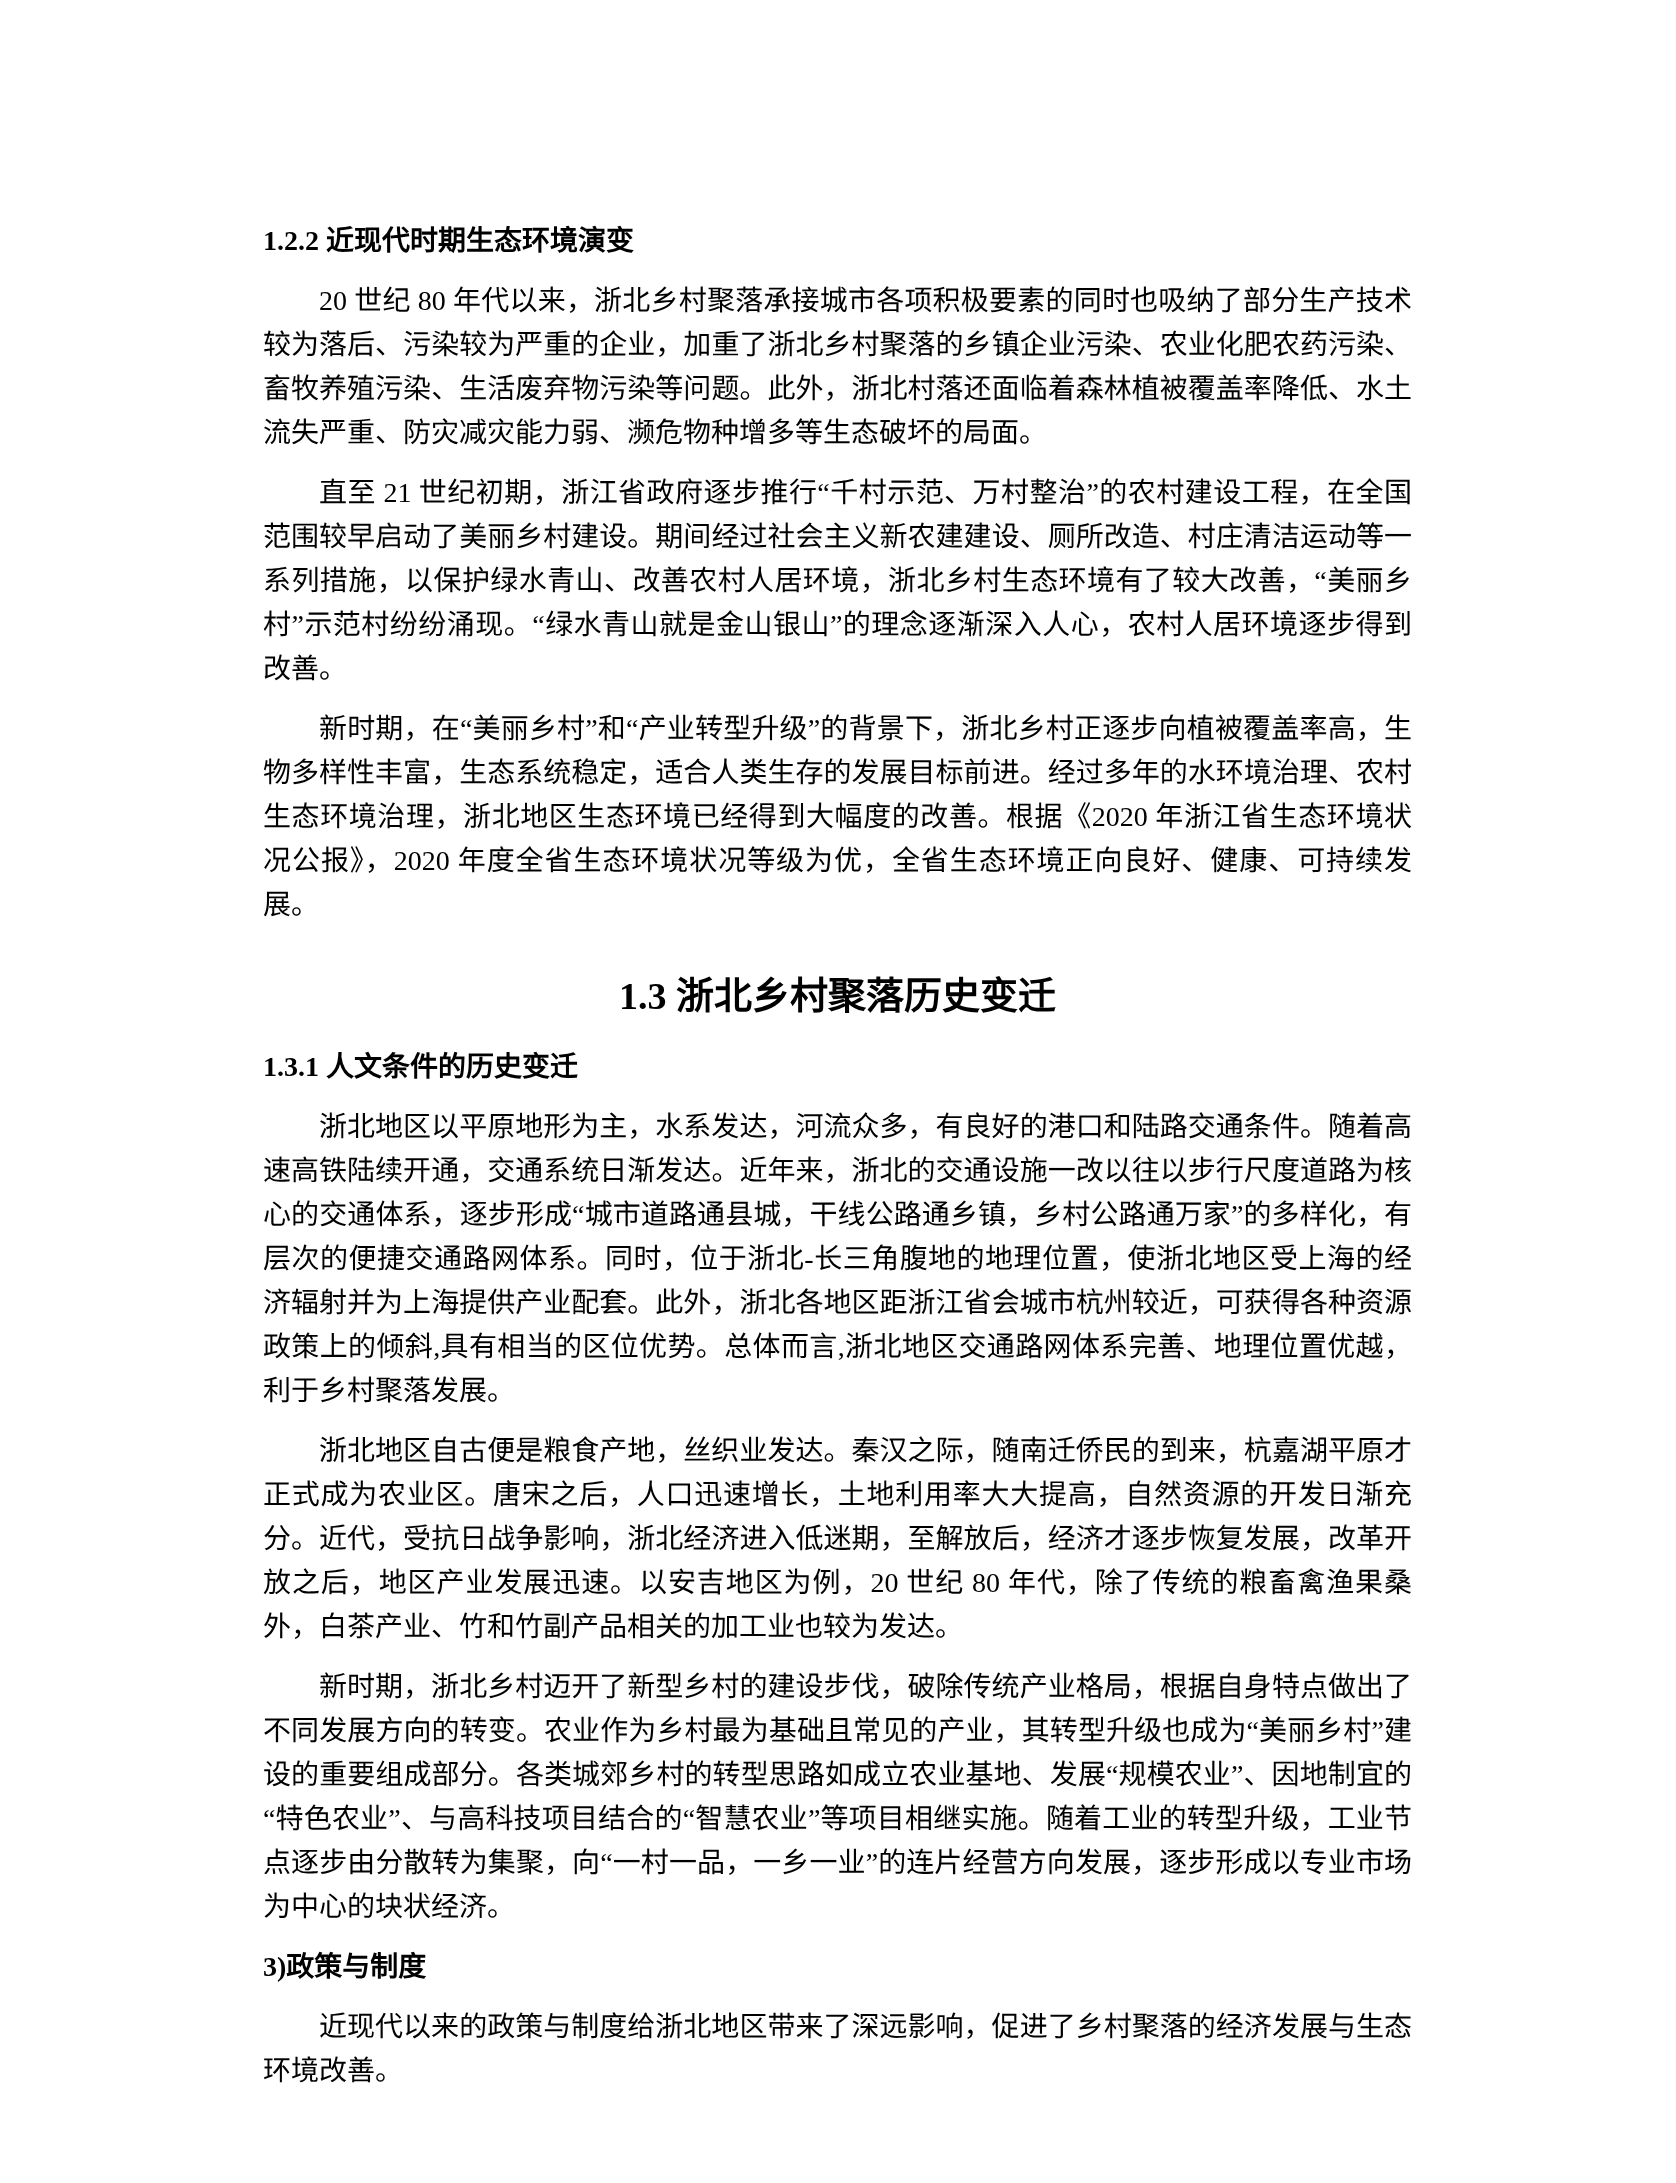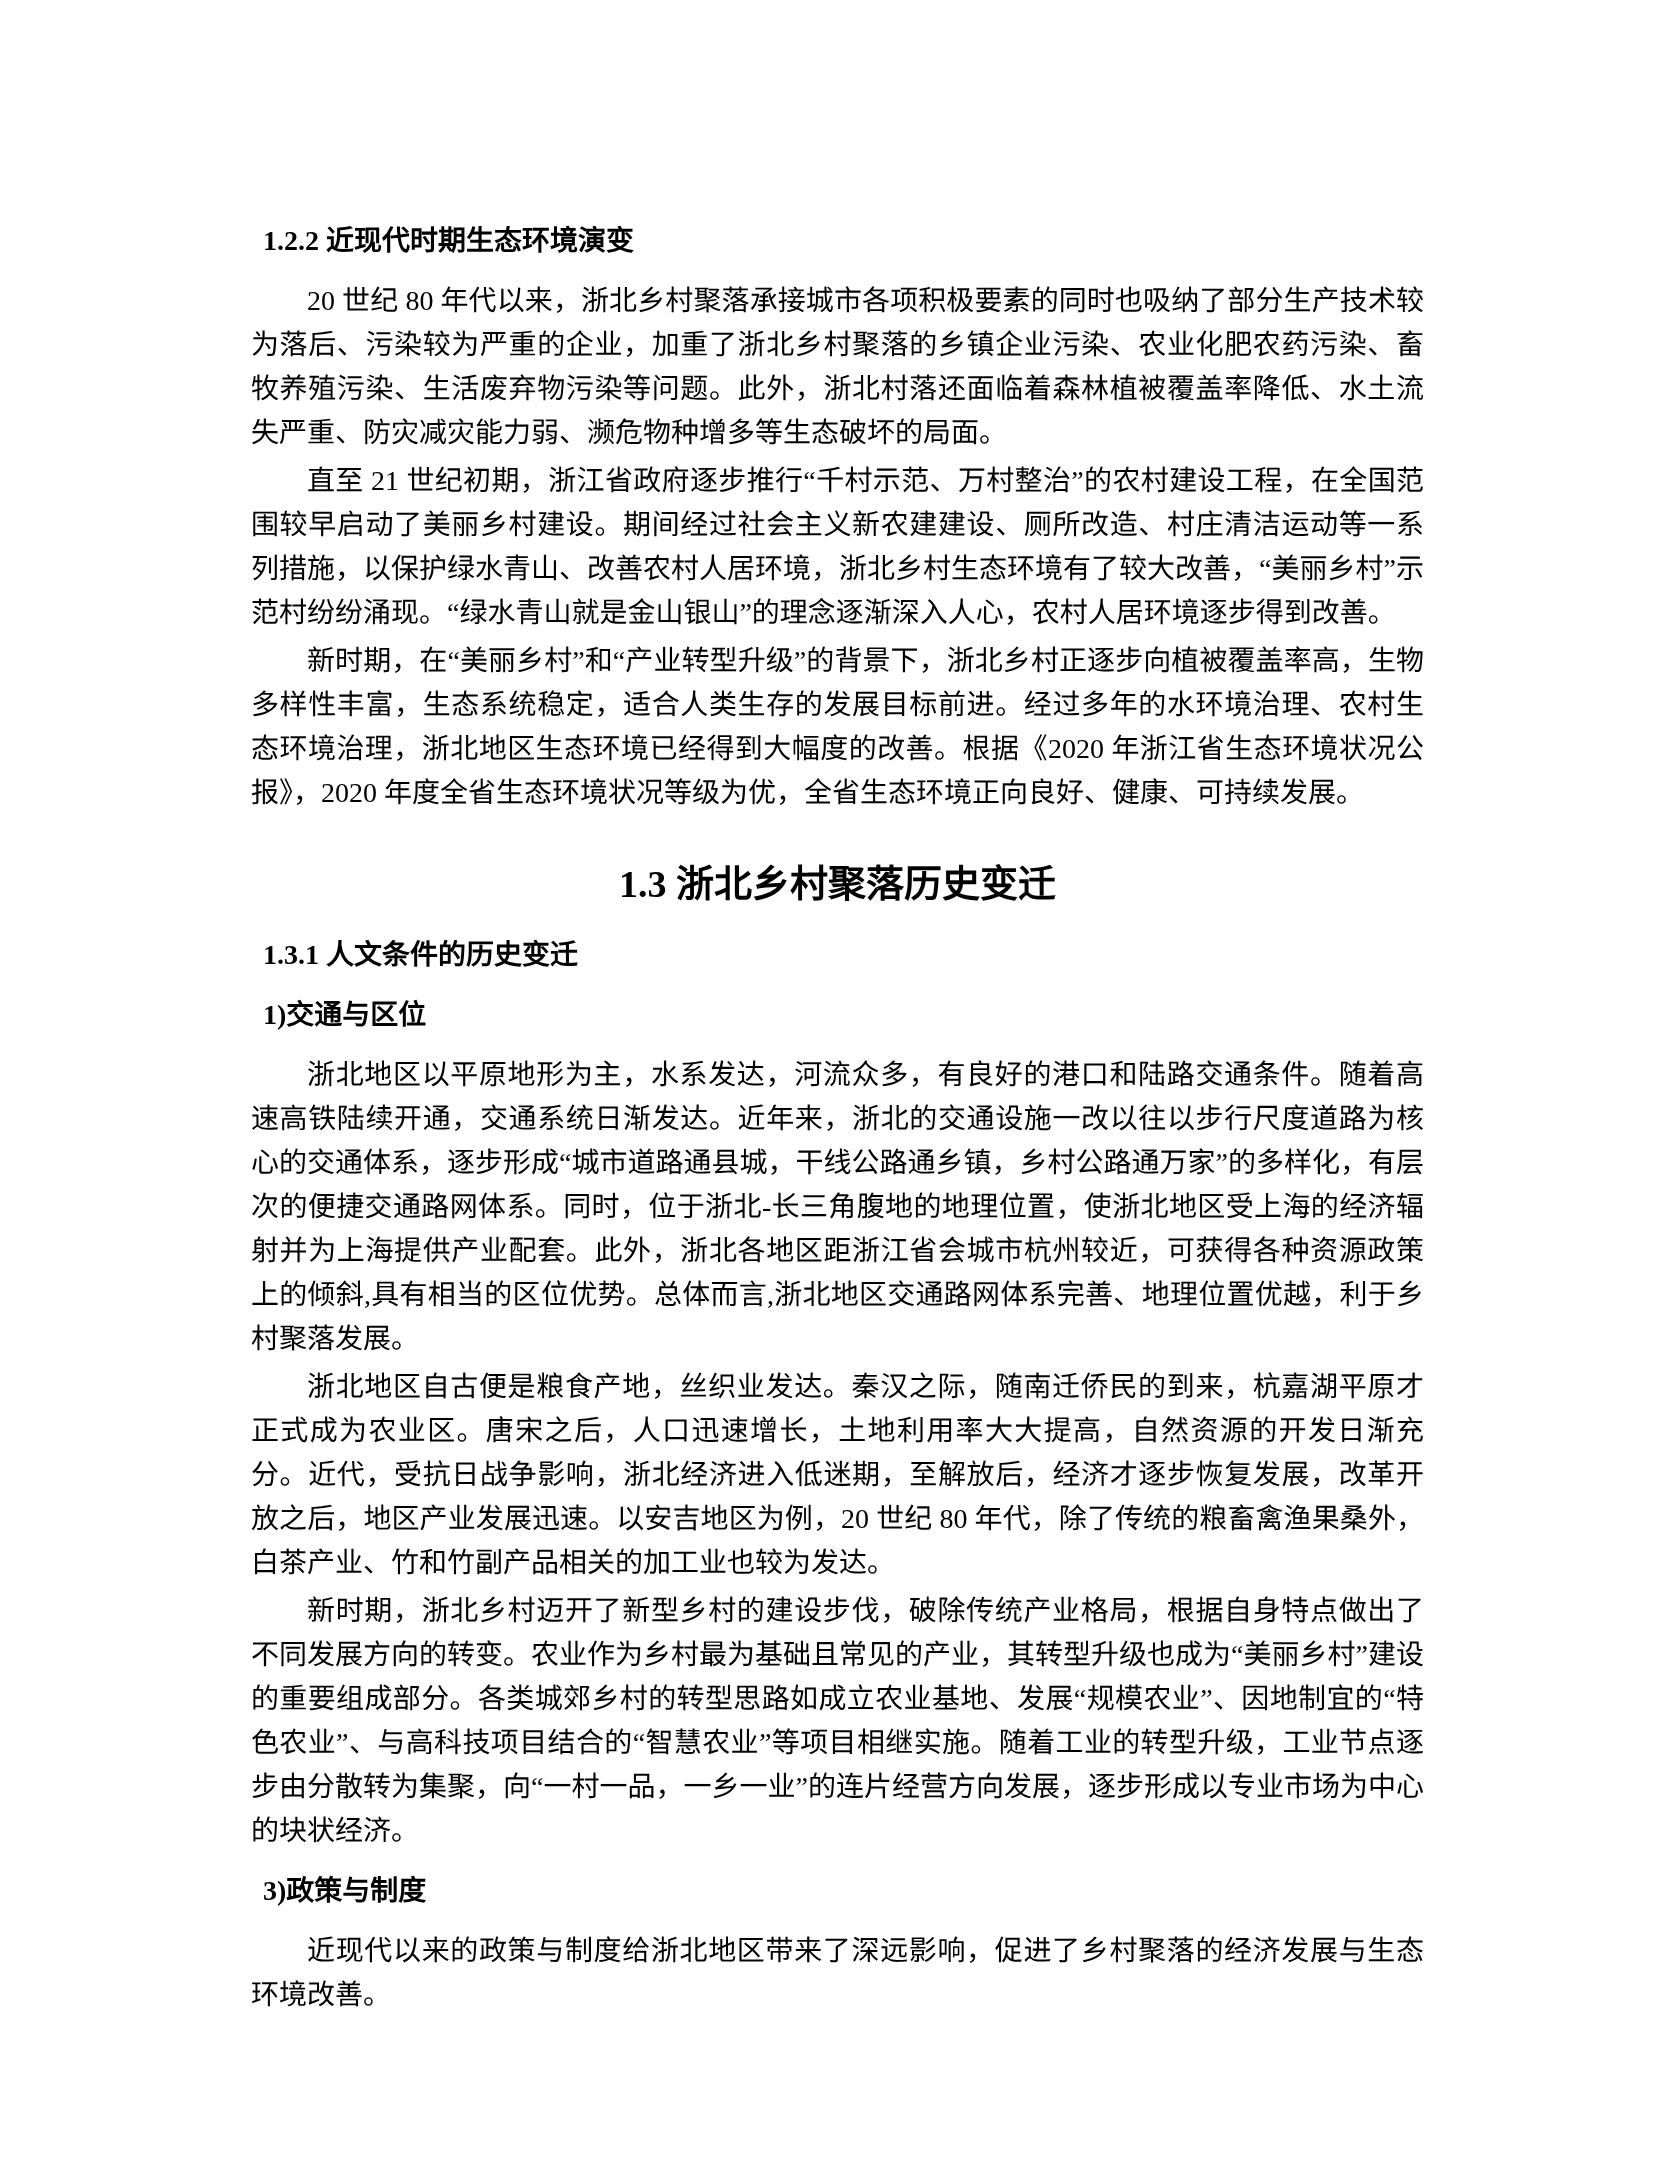--- a/index.html
+++ b/index.html
@@ -14,21 +14,21 @@
     box-sizing: border-box;
     padding: 203px 249px 0 247px;
     background: #ffffff;
     color: #000000;
     font-family: "Liberation Serif", "DejaVu Serif", serif;
     font-size: 28px;
     line-height: 44px;
     overflow: hidden;
   }
   .page p {
-    margin: 4px;
+    margin: 16px;
     text-indent: 2em;
     text-align: justify;
   }
   .h-sub {
     margin: 16px;
     font-weight: bold;
     font-size: 28px;
     line-height: 44px;
     text-align: left;
   }
@@ -50,21 +50,20 @@
 
   <p>直至 21 世纪初期，浙江省政府逐步推行“千村示范、万村整治”的农村建设工程，在全国范围较早启动了美丽乡村建设。期间经过社会主义新农建建设、厕所改造、村庄清洁运动等一系列措施，以保护绿水青山、改善农村人居环境，浙北乡村生态环境有了较大改善，“美丽乡村”示范村纷纷涌现。“绿水青山就是金山银山”的理念逐渐深入人心，农村人居环境逐步得到改善。</p>
 
 
   <p>新时期，在“美丽乡村”和“产业转型升级”的背景下，浙北乡村正逐步向植被覆盖率高，生物多样性丰富，生态系统稳定，适合人类生存的发展目标前进。经过多年的水环境治理、农村生态环境治理，浙北地区生态环境已经得到大幅度的改善。根据《2020 年浙江省生态环境状况公报》，2020 年度全省生态环境状况等级为优，全省生态环境正向良好、健康、可持续发展。</p>
 
   <h2 class="h-section">1.3 浙北乡村聚落历史变迁</h2>
 
   <h3 class="h-sub">1.3.1 人文条件的历史变迁</h3>
 
-  <h4 class="h-sub">1)交通与区位</h4>
 
   <p>浙北地区以平原地形为主，水系发达，河流众多，有良好的港口和陆路交通条件。随着高速高铁陆续开通，交通系统日渐发达。近年来，浙北的交通设施一改以往以步行尺度道路为核心的交通体系，逐步形成“城市道路通县城，干线公路通乡镇，乡村公路通万家”的多样化，有层次的便捷交通路网体系。同时，位于浙北-长三角腹地的地理位置，使浙北地区受上海的经济辐射并为上海提供产业配套。此外，浙北各地区距浙江省会城市杭州较近，可获得各种资源政策上的倾斜,具有相当的区位优势。总体而言,浙北地区交通路网体系完善、地理位置优越，利于乡村聚落发展。</p>
 
 
 
   <p>浙北地区自古便是粮食产地，丝织业发达。秦汉之际，随南迁侨民的到来，杭嘉湖平原才正式成为农业区。唐宋之后，人口迅速增长，土地利用率大大提高，自然资源的开发日渐充分。近代，受抗日战争影响，浙北经济进入低迷期，至解放后，经济才逐步恢复发展，改革开放之后，地区产业发展迅速。以安吉地区为例，20 世纪 80 年代，除了传统的粮畜禽渔果桑外，白茶产业、竹和竹副产品相关的加工业也较为发达。</p>
 
   <p>新时期，浙北乡村迈开了新型乡村的建设步伐，破除传统产业格局，根据自身特点做出了不同发展方向的转变。农业作为乡村最为基础且常见的产业，其转型升级也成为“美丽乡村”建设的重要组成部分。各类城郊乡村的转型思路如成立农业基地、发展“规模农业”、因地制宜的“特色农业”、与高科技项目结合的“智慧农业”等项目相继实施。随着工业的转型升级，工业节点逐步由分散转为集聚，向“一村一品，一乡一业”的连片经营方向发展，逐步形成以专业市场为中心的块状经济。</p>
 
   <h4 class="h-sub">3)政策与制度</h4>

